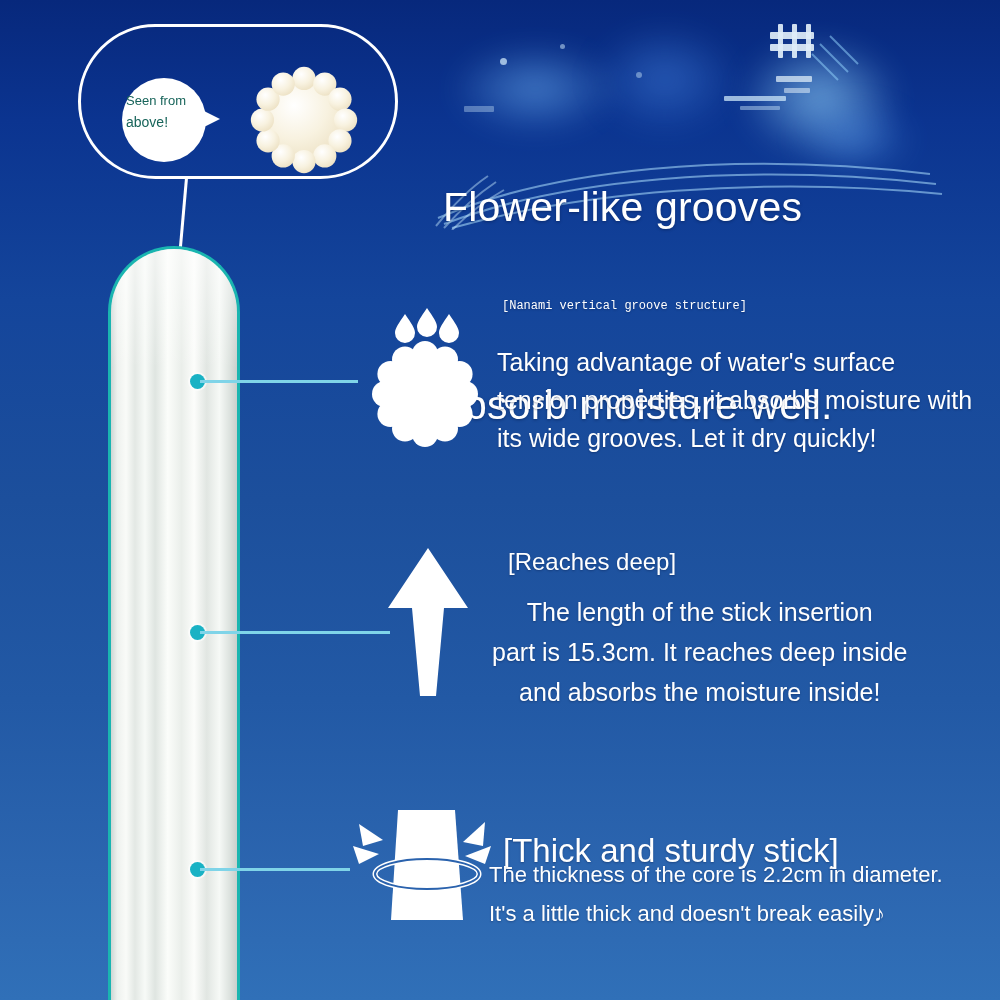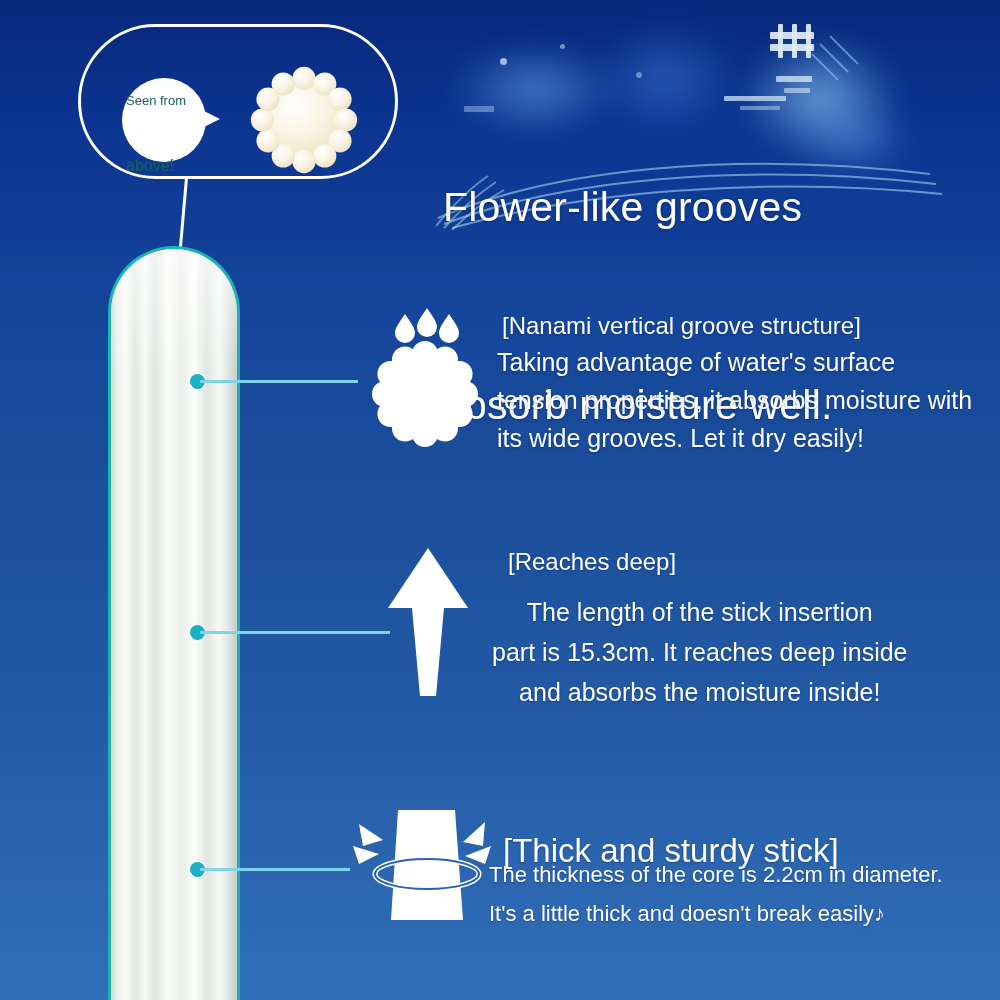--- a/index.html
+++ b/index.html
@@ -115,21 +115,21 @@
   }
   .bubble-text {
     position: absolute;
     left: 126px;
     top: 92px;
     width: 80px;
     color: #17645a;
     text-align: left;
   }
   .bubble-text .t1 { display: block; font-size: 13px; line-height: 18px; }
-  .bubble-text .t2 { display: block; font-size: 16px; line-height: 24px; margin-top: 44px; }
+  .bubble-text .t2 { display: block; font-size: 14px; line-height: 24px; }
 
   .flower-top {
     position: absolute;
     left: 246px;
     top: 62px;
     width: 116px;
     height: 116px;
   }
 
   
@@ -190,21 +190,21 @@
     color: #ffffff;
     text-shadow: 0 1px 2px rgba(0,20,60,.35);
     white-space: pre;
   }
   .feat-body {
     position: absolute;
     color: #ffffff;
     text-shadow: 0 1px 2px rgba(0,20,60,.35);
     white-space: pre;
   }
-  .f1-title { left: 502px; top: 312px; font-size: 24px; }
+  .f1-title { left: 502px; top: 299px; font-size: 12px; font-family: Liberation Mono, monospace; }
   .f1-body  { left: 497px; top: 343px; font-size: 25px; line-height: 38px; }
 
   .f2-title { left: 492px; top: 548px; font-size: 24px; margin-left: 16px; }
   .f2-body  { left: 492px; top: 592px; font-size: 25px; line-height: 40px; text-align: center; }
 
   .f3-title { left: 503px; top: 832px; font-size: 33px; }
   .f3-body  { left: 489px; top: 855px; font-size: 22px; line-height: 39px; }
 </style>
 </head>
 <body>
@@ -317,21 +317,21 @@
       <circle cx="65" cy="132" r="13"></circle>
       <circle cx="45" cy="126.6" r="13"></circle>
       <circle cx="30.4" cy="112" r="13"></circle>
       <circle cx="25" cy="92" r="13"></circle>
       <circle cx="30.4" cy="72" r="13"></circle>
       <circle cx="45" cy="57.4" r="13"></circle>
     </g>
   </svg>
 
   <div class="feat-title f1-title">[Nanami vertical groove structure]</div>
-  <div class="feat-body  f1-body"><div>Taking advantage of water's surface</div><div>tension properties, it absorbs moisture with</div><div>its wide grooves. Let it dry easily!</div></div>
+  <div class="feat-body  f1-body"><div>Taking advantage of water's surface</div><div>tension properties, it absorbs moisture with</div><div>its wide grooves. Let it dry quickly!</div></div>
 
   <div class="conn-dot" style="left:190px; top:625px;"></div>
   <div class="conn-line" style="left:200px; top:631px; width:190px;"></div>
 
   <svg class="icon-box" style="left:378px; top:544px; width:100px; height:160px;" viewBox="0 0 100 160">
     <path fill="#ffffff" d="M50 4 L90 64 L66 64 L58 152 L42 152 L34 64 L10 64 Z"></path>
   </svg>
 
   <div class="feat-title f2-title">[Reaches deep]</div>
   <div class="feat-body  f2-body"><div>The length of the stick insertion</div><div>part is 15.3cm. It reaches deep inside</div><div>and absorbs the moisture inside!</div></div>

